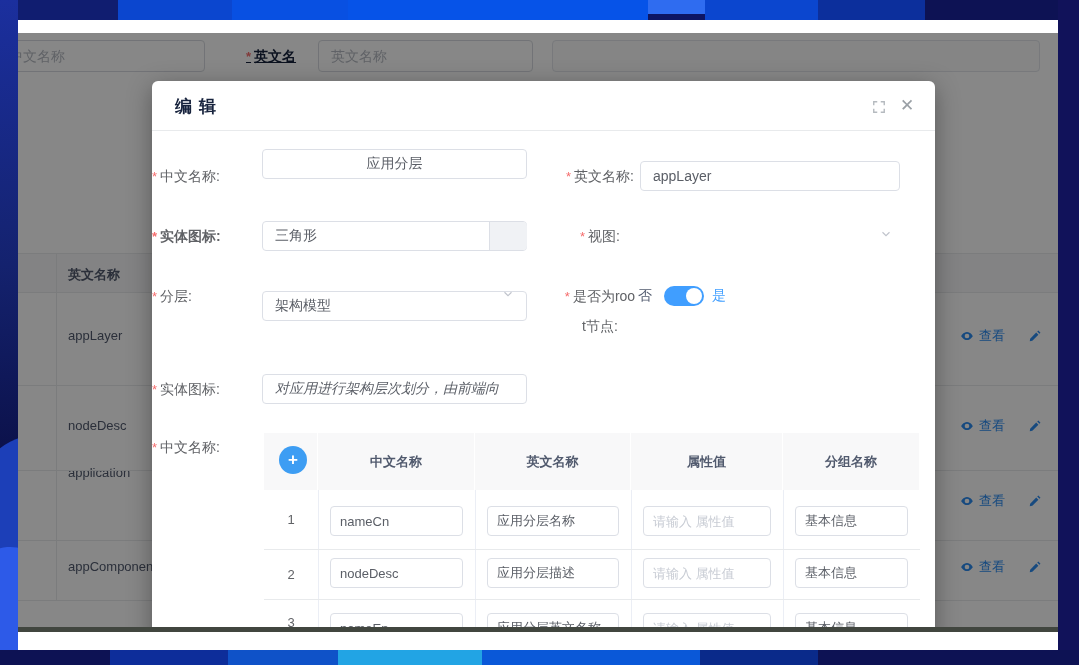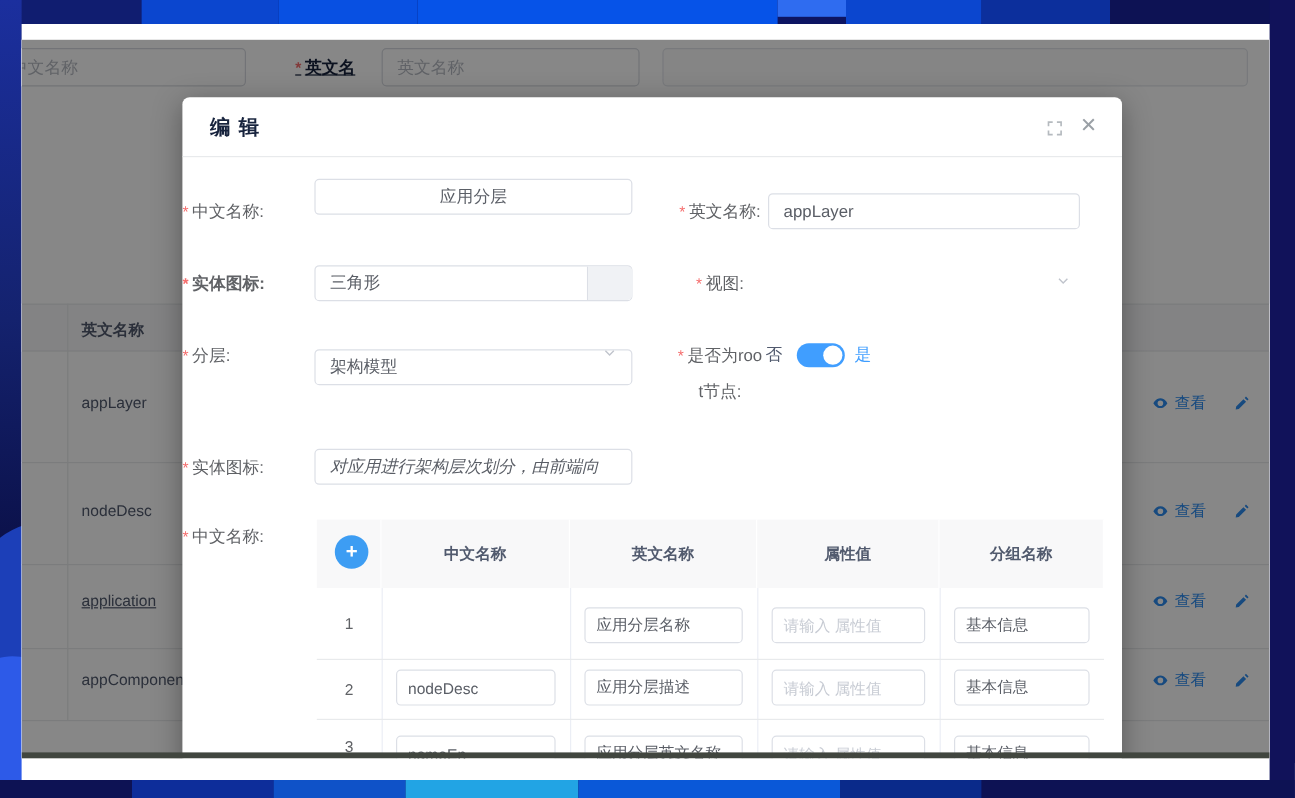--- a/index.html
+++ b/index.html
@@ -99,21 +99,21 @@
       </div>
       <input class="bg-input" style="left: 300px; top: 7px; width: 215px;" placeholder="英文名称">
       <div class="bg-input" style="left:534px;top:7px;width:488px;background:#fbfbfc;border-color:#e2e5ea;"></div>
 
       <div class="hdr-band" style="top:220px;"></div>
       <div class="bg-cell-text" style="left:50px;top:233px;font-weight:bold;color:#515a6e;">英文名称</div>
       <div class="bg-divider" style="left:38px;top:220px;width:1px;height:347px;"></div>
 
       <div class="bg-cell-text" style="left:50px;top:295px;">appLayer</div>
       <div class="bg-cell-text" style="left:50px;top:385px;">nodeDesc</div>
-      <div class="bg-cell-text" style="left:50px;top:460px;text-decoration:underline;">application</div>
+      <div class="bg-cell-text" style="left:50px;top:432px;">application</div>
       <div class="bg-cell-text" style="left:50px;top:526px;">appComponent</div>
 
       <div class="bg-divider" style="left:0;top:352px;width:1040px;height:1px;"></div>
       <div class="bg-divider" style="left:0;top:437px;width:1040px;height:1px;"></div>
       <div class="bg-divider" style="left:0;top:507px;width:1040px;height:1px;"></div>
       <div class="bg-divider" style="left:0;top:567px;width:1040px;height:1px;"></div>
 
       <div class="row-action" style="left:942px;top:294px;">
         <svg width="14" height="14" viewBox="0 0 24 24" fill="currentColor">
             <path d="M12 5C5.5 5 2 12 2 12s3.5 7 10 7 10-7 10-7-3.5-7-10-7zm0 11a4 4 0 1 1 0-8 4 4 0 0 1 0 8z"></path>
@@ -230,20 +230,21 @@
         <div class="t-hdr" style="left:211px;width:156px;">英文名称</div>
         <div class="t-hdr" style="left:367px;width:152px;">属性值</div>
         <div class="t-hdr" style="left:519px;width:137px;">分组名称</div>
 
         <div class="t-vline" style="left:54px;top:57px;height:155px;"></div>
         <div class="t-vline" style="left:211px;top:57px;height:155px;"></div>
         <div class="t-vline" style="left:367px;top:57px;height:155px;"></div>
         <div class="t-vline" style="left:519px;top:57px;height:155px;"></div>
 
         <div class="t-cell-idx" style="left:0;top:409px;height:59px;top:57px;">1</div>
+        <input class="cell-inp" style="left: 66px; top: 73px; width: 133px;" value="nameCn">
         <input class="cell-inp" style="left: 223px; top: 73px; width: 132px;" value="应用分层名称">
         <input class="cell-inp" style="left: 379px; top: 73px; width: 128px;" placeholder="请输入 属性值">
         <input class="cell-inp" style="left: 531px; top: 73px; width: 113px;" value="基本信息">
         <div class="t-row-border" style="top:116px;"></div>
 
         <div class="t-cell-idx" style="left:0;top:116px;height:50px;">2</div>
         <input class="cell-inp" style="left: 66px; top: 125px; width: 133px;" value="nodeDesc">
         <input class="cell-inp" style="left: 223px; top: 125px; width: 132px;" value="应用分层描述">
         <input class="cell-inp" style="left: 379px; top: 125px; width: 128px;" placeholder="请输入 属性值">
         <input class="cell-inp" style="left: 531px; top: 125px; width: 113px;" value="基本信息">

